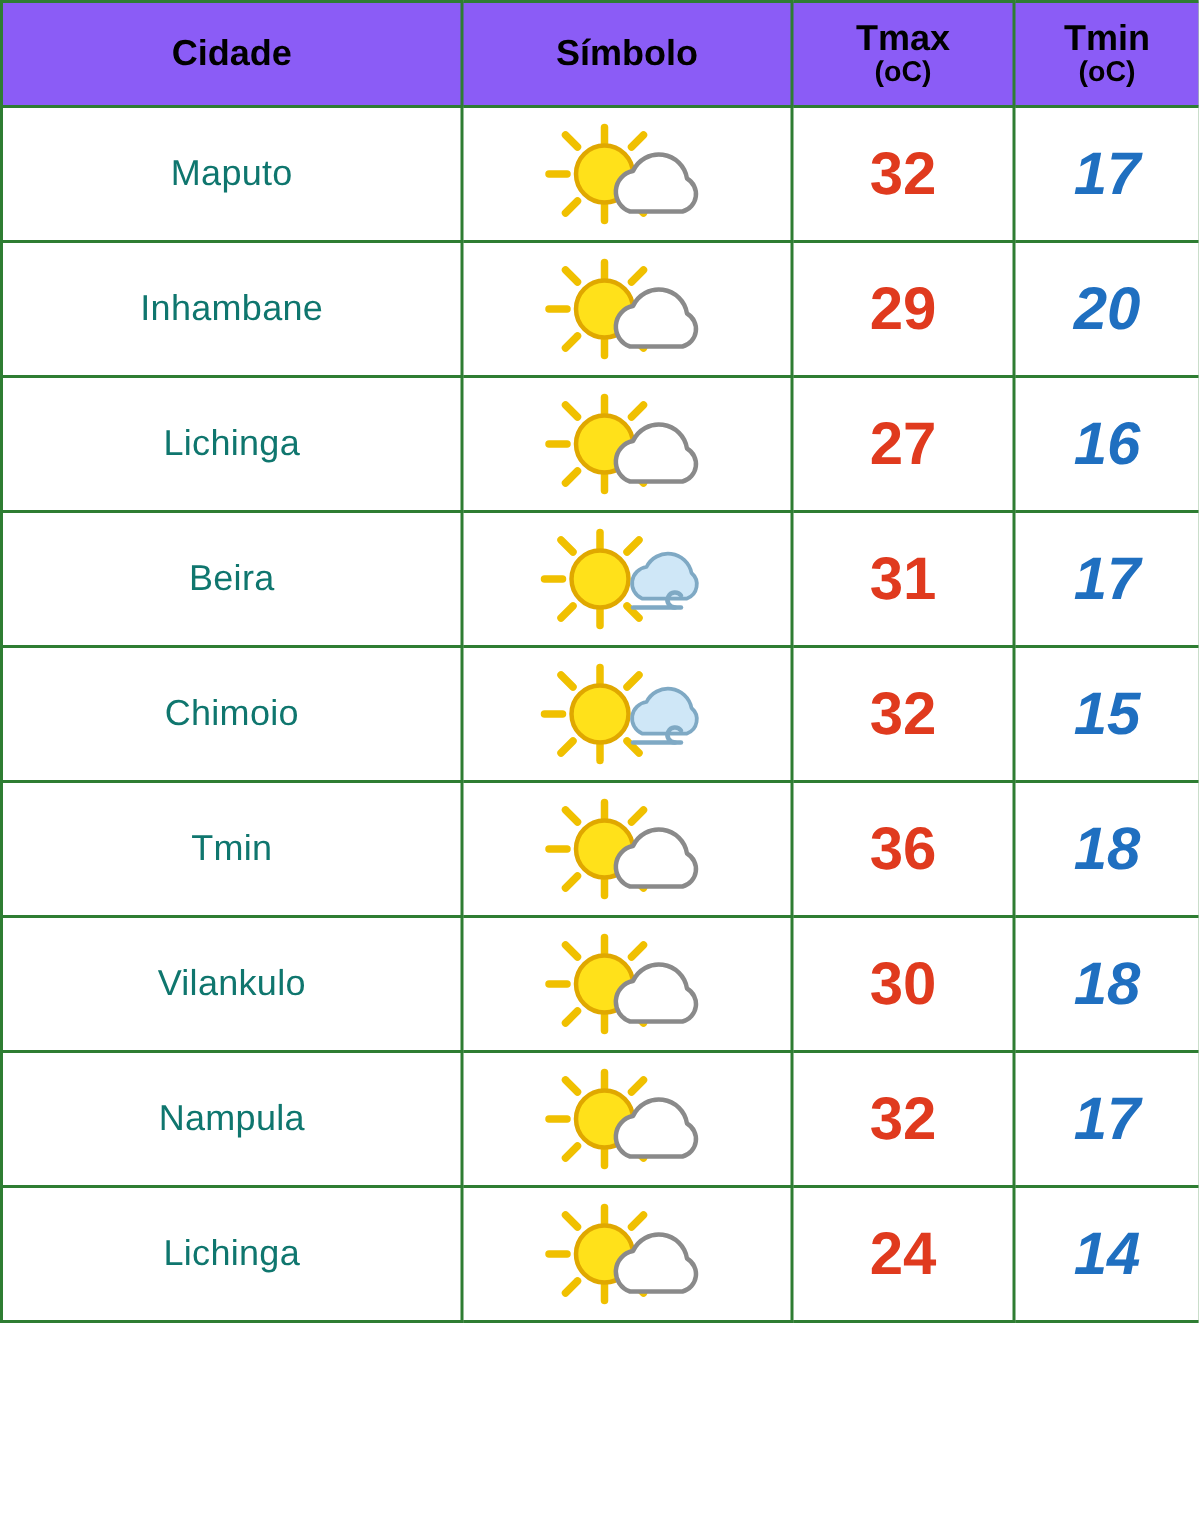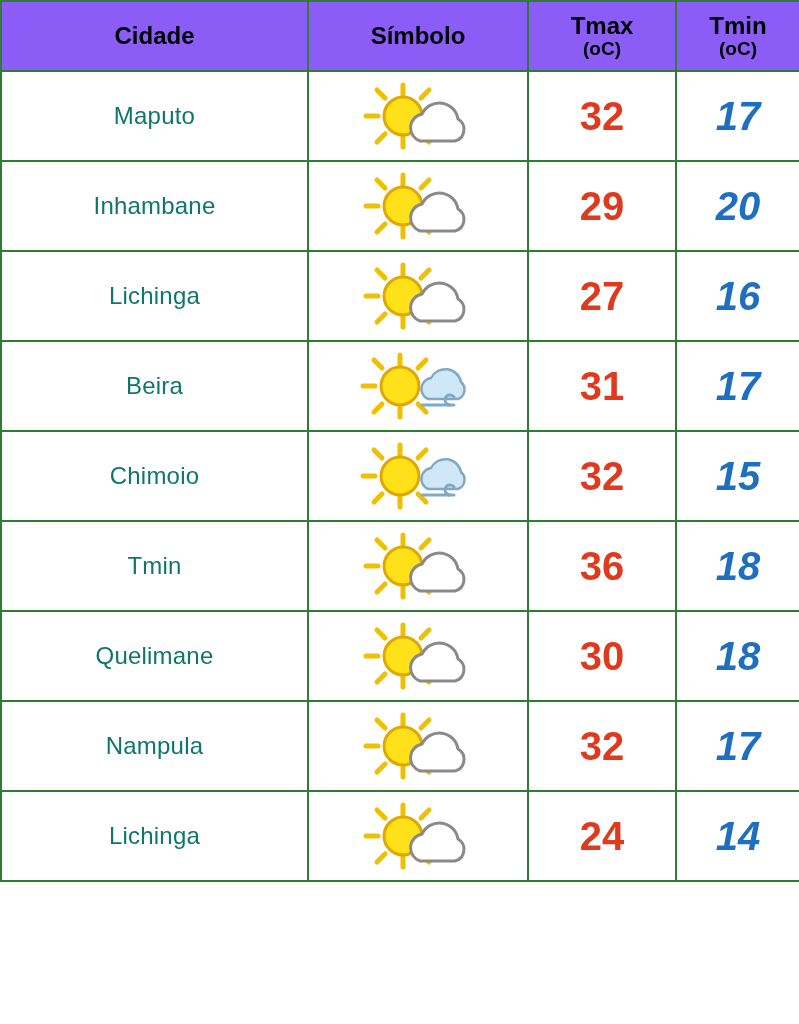--- a/index.html
+++ b/index.html
@@ -235,21 +235,21 @@
     </g>
     <circle cx="45" cy="39" r="19" fill="#ffe11a" stroke="#e0a800" stroke-width="3"></circle>
     <path d="M62 64 a14 14 0 0 1 2 -27 a19 19 0 0 1 36 5 a12 12 0 0 1 -3 22 z" fill="#ffffff" stroke="#8a8a8a" stroke-width="3" stroke-linejoin="round"></path>
   </svg>
           </div>
         </td>
         <td class="tmax">36</td>
         <td class="tmin">18</td>
       </tr>
       <tr>
-        <td class="city">Quelimane</td>
+        <td class="city">Vilankulo</td>
         <td class="symbol">
           <div class="icon-wrap">
   <svg width="120" height="78" viewBox="0 0 120 78">
     <g stroke="#f0c000" stroke-width="5" stroke-linecap="round">
       <line x1="45" y1="8" x2="45" y2="20"></line>
       <line x1="45" y1="58" x2="45" y2="70"></line>
       <line x1="8" y1="39" x2="20" y2="39"></line>
       <line x1="70" y1="39" x2="82" y2="39"></line>
       <line x1="19" y1="13" x2="27" y2="21"></line>
       <line x1="63" y1="57" x2="71" y2="65"></line>

